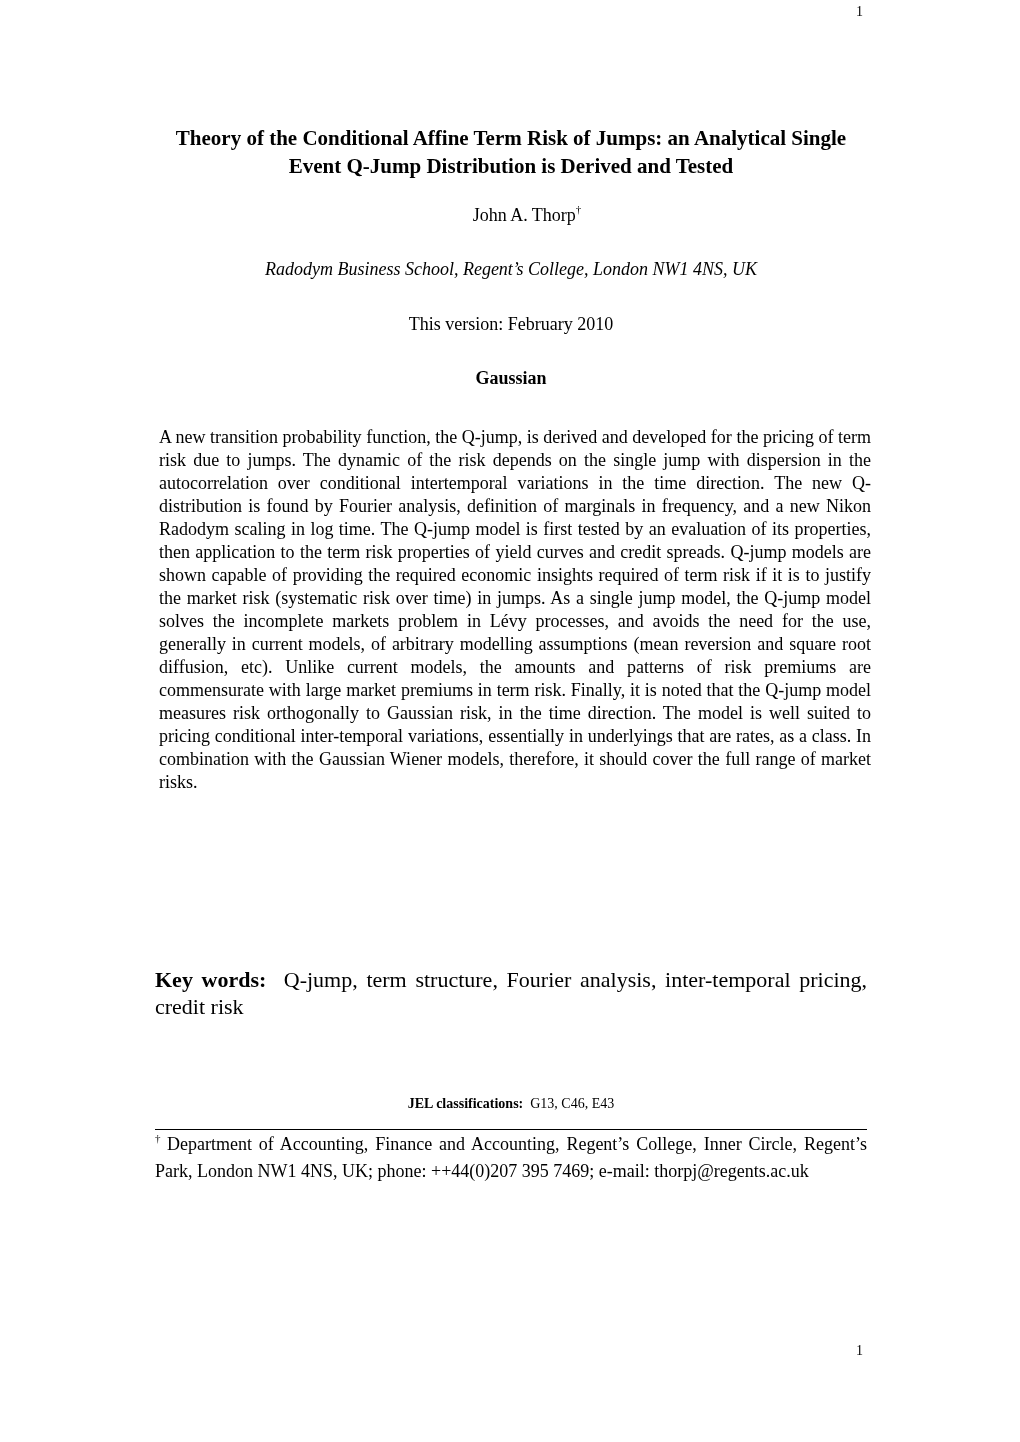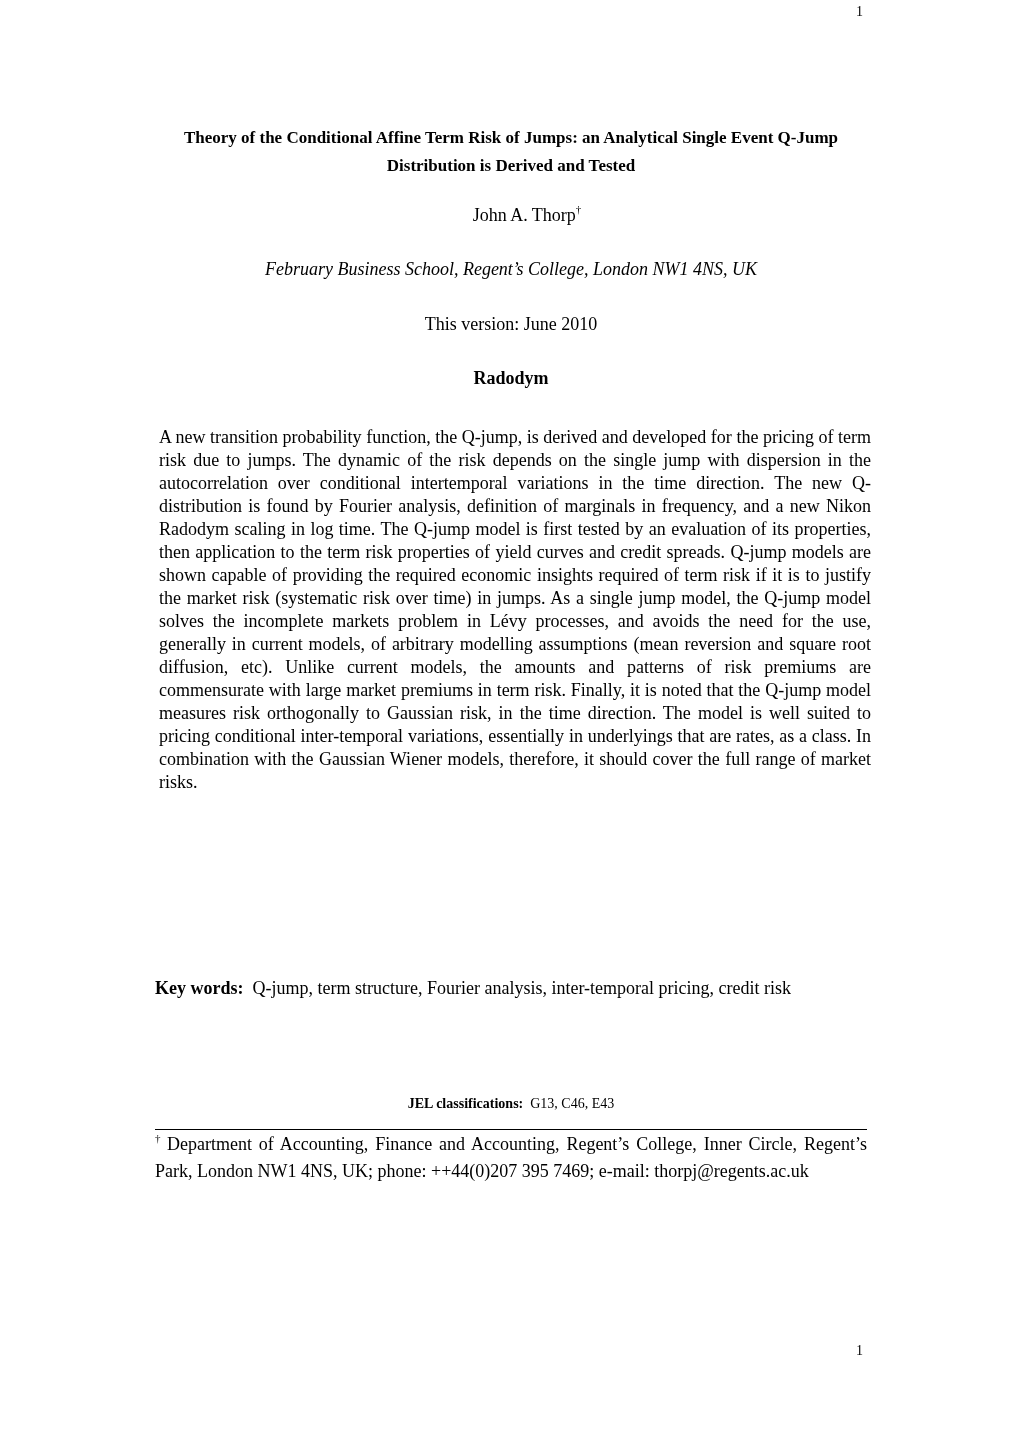--- a/index.html
+++ b/index.html
@@ -6,55 +6,55 @@
   body {
     width: 1020px; height: 1442px; position: relative; overflow: hidden;
     font-family: "Liberation Serif", "DejaVu Serif", serif;
     color: #000000;
   }
   .page-num-top { position: absolute; top: 4px; left: 856px; font-size: 14px; }
   .page-num-bottom { position: absolute; top: 1343px; left: 856px; font-size: 14px; }
   .content { position: absolute; left: 155px; width: 712px; top: 0; }
   .title {
     position: absolute; top: 124px; left: 0; width: 712px;
-    text-align: center; font-weight: bold; font-size: 17px; line-height: 28px;
+    text-align: center; font-weight: bold; font-size: 21px; line-height: 28px;
   }
   .author { position: absolute; top: 205px; left: 16px; width: 712px; text-align: center; font-size: 18px; }
   .author sup { font-size: 11px; vertical-align: 8px; line-height: 0; }
   .affil { position: absolute; top: 259px; left: 0; width: 712px; text-align: center; font-size: 18px; font-style: italic; }
   .version { position: absolute; top: 314px; left: 0; width: 712px; text-align: center; font-size: 18px; }
   .abs-heading { position: absolute; top: 368px; left: 0; width: 712px; text-align: center; font-size: 18px; font-weight: bold; }
   .abstract {
     position: absolute; top: 422px; left: 0; width: 712px;
     font-size: 18px; line-height: 23px; text-align: justify; margin: 4px;
   }
-  .keywords { position: absolute; top: 966px; left: 0; width: 712px; font-size: 18px; line-height: 27px; text-align: justify; margin-top: 9px; }
+  .keywords { position: absolute; top: 966px; left: 0; width: 712px; font-size: 22px; line-height: 27px; text-align: justify; }
   .jel { position: absolute; top: 1096px; left: 0; width: 712px; font-size: 14px; text-align: center; }
   .label { font-weight: bold; }
   .rule { position: absolute; top: 1129px; left: 0; width: 712px; height: 0; border-top: 1px solid #000; }
   .footnote { position: absolute; top: 1131px; left: 0; width: 712px; font-size: 18px; line-height: 27px; text-align: justify; }
   .footnote sup { font-size: 11px; vertical-align: 8px; line-height: 0; margin-right: 4px; }
 </style>
 </head>
 <body>
 
 <div class="page-num-top">1</div>
 
 <div class="content">
   <div class="title">Theory of the Conditional Affine Term Risk of Jumps: an Analytical Single Event Q-Jump Distribution is Derived and Tested</div>
 
   <div class="author">
     <span>John A. Thorp</span><sup>†</sup>
   </div>
 
-  <div class="affil">February Business School, Regent’s College, London NW1 4NS, UK</div>
+  <div class="affil">Radodym Business School, Regent’s College, London NW1 4NS, UK</div>
 
-  <div class="version">This version: June 2010</div>
+  <div class="version">This version: February 2010</div>
 
-  <div class="abs-heading">Radodym</div>
+  <div class="abs-heading">Gaussian</div>
 
   <p class="abstract">A new transition probability function, the Q-jump, is derived and developed for the pricing of term risk due to jumps. The dynamic of the risk depends on the single jump with dispersion in the autocorrelation over conditional intertemporal variations in the time direction. The new Q-distribution is found by Fourier analysis, definition of marginals in frequency, and a new Nikon Radodym scaling in log time. The Q-jump model is first tested by an evaluation of its properties, then application to the term risk properties of yield curves and credit spreads. Q-jump models are shown capable of providing the required economic insights required of term risk if it is to justify the market risk (systematic risk over time) in jumps. As a single jump model, the Q-jump model solves the incomplete markets problem in Lévy processes, and avoids the need for the use, generally in current models, of arbitrary modelling assumptions (mean reversion and square root diffusion, etc). Unlike current models, the amounts and patterns of risk premiums are commensurate with large market premiums in term risk. Finally, it is noted that the Q-jump model measures risk orthogonally to Gaussian risk, in the time direction. The model is well suited to pricing conditional inter-temporal variations, essentially in underlyings that are rates, as a class. In combination with the Gaussian Wiener models, therefore, it should cover the full range of market risks.</p>
 
   <div class="keywords">
     <span class="label">Key words:</span>&nbsp;
     <span>Q-jump, term structure, Fourier analysis, inter-temporal pricing, credit risk</span>
   </div>
 
   <div class="jel">
     <span class="label">JEL classifications:</span>&nbsp;

